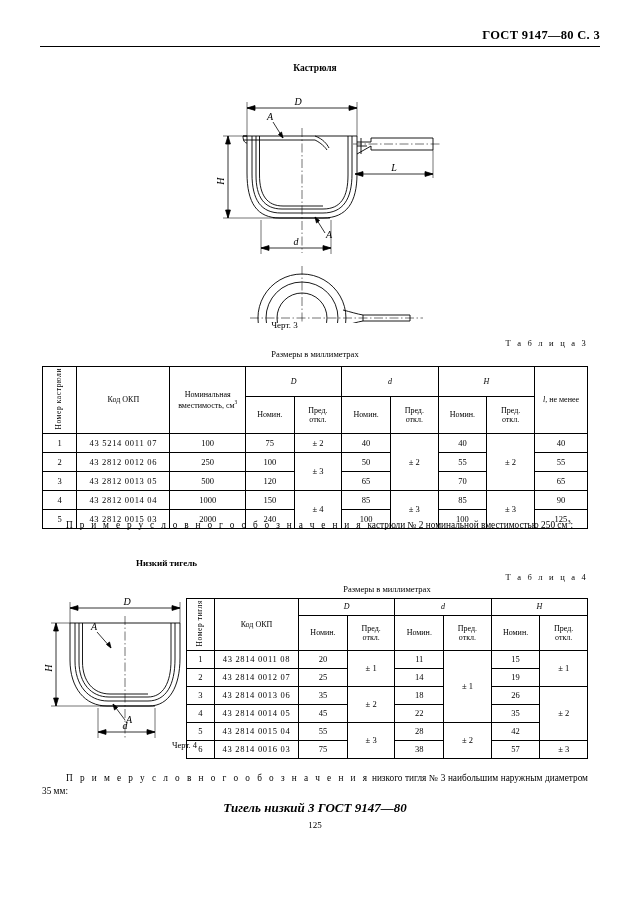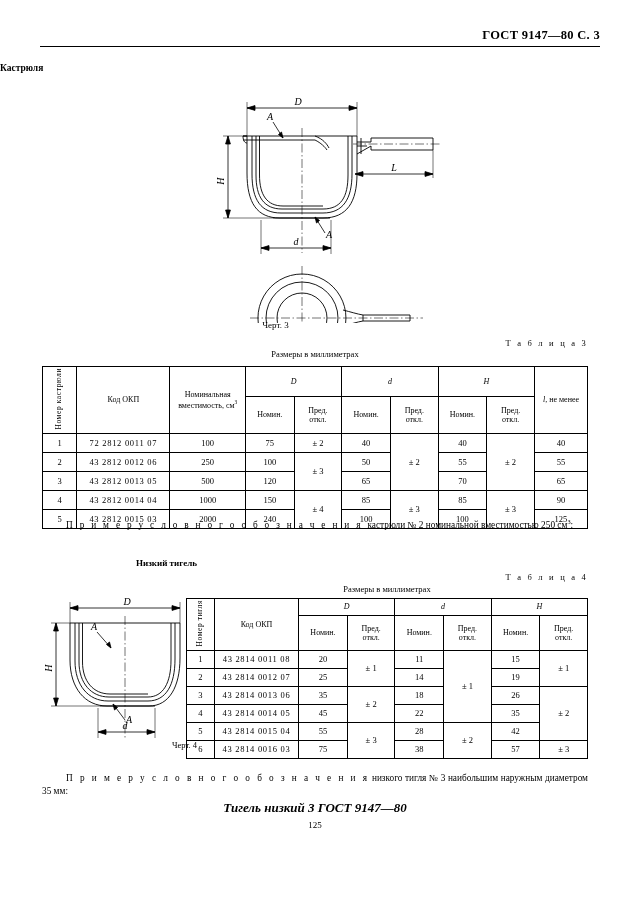--- a/index.html
+++ b/index.html
@@ -21,25 +21,25 @@
     letter-spacing:0.3px;
   }
   .header-rule {
     position:absolute; top:46px; left:40px; right:30px;
     border-bottom:1.4px solid #000;
   }
 
   
   .fig3-title {
     position:absolute; top:63px; left:0; width:630px;
-    text-align:left; font-size:9.5px; font-weight:bold;
+    text-align:center; font-size:9.5px; font-weight:bold;
   }
   .fig3-wrap { position:absolute; top:78px; left:195px; width:250px; height:240px; }
   .fig3-caption {
-    position:absolute; top:320px; left:8px; width:535px;
+    position:absolute; top:320px; left:17px; width:535px;
     text-align:center; font-size:9px;
   }
 
   
   .tbl3-label {
     position:absolute; top:338px; right:42px;
     font-size:8.5px; letter-spacing:2.2px;
   }
   .tbl3-units {
     position:absolute; top:349px; left:0; width:630px;
@@ -286,21 +286,21 @@
         </th>
         <th>Номин.</th>
         <th>
           <span>Пред.</span><br>
           <span>откл.</span>
         </th>
       </tr>
 
       <tr>
         <td class="datacell" style="height:16px">1</td>
-        <td class="codecell">72 2812 0011 07</td>
+        <td class="codecell">43 5214 0011 07</td>
         <td class="datacell">100</td>
         <td class="datacell">75</td>
         <td class="datacell">± 2</td>
         <td class="datacell">40</td>
         <td class="datacell" rowspan="3">± 2</td>
         <td class="datacell">40</td>
         <td class="datacell" rowspan="3">± 2</td>
         <td class="datacell">40</td>
       </tr>
       <tr>

